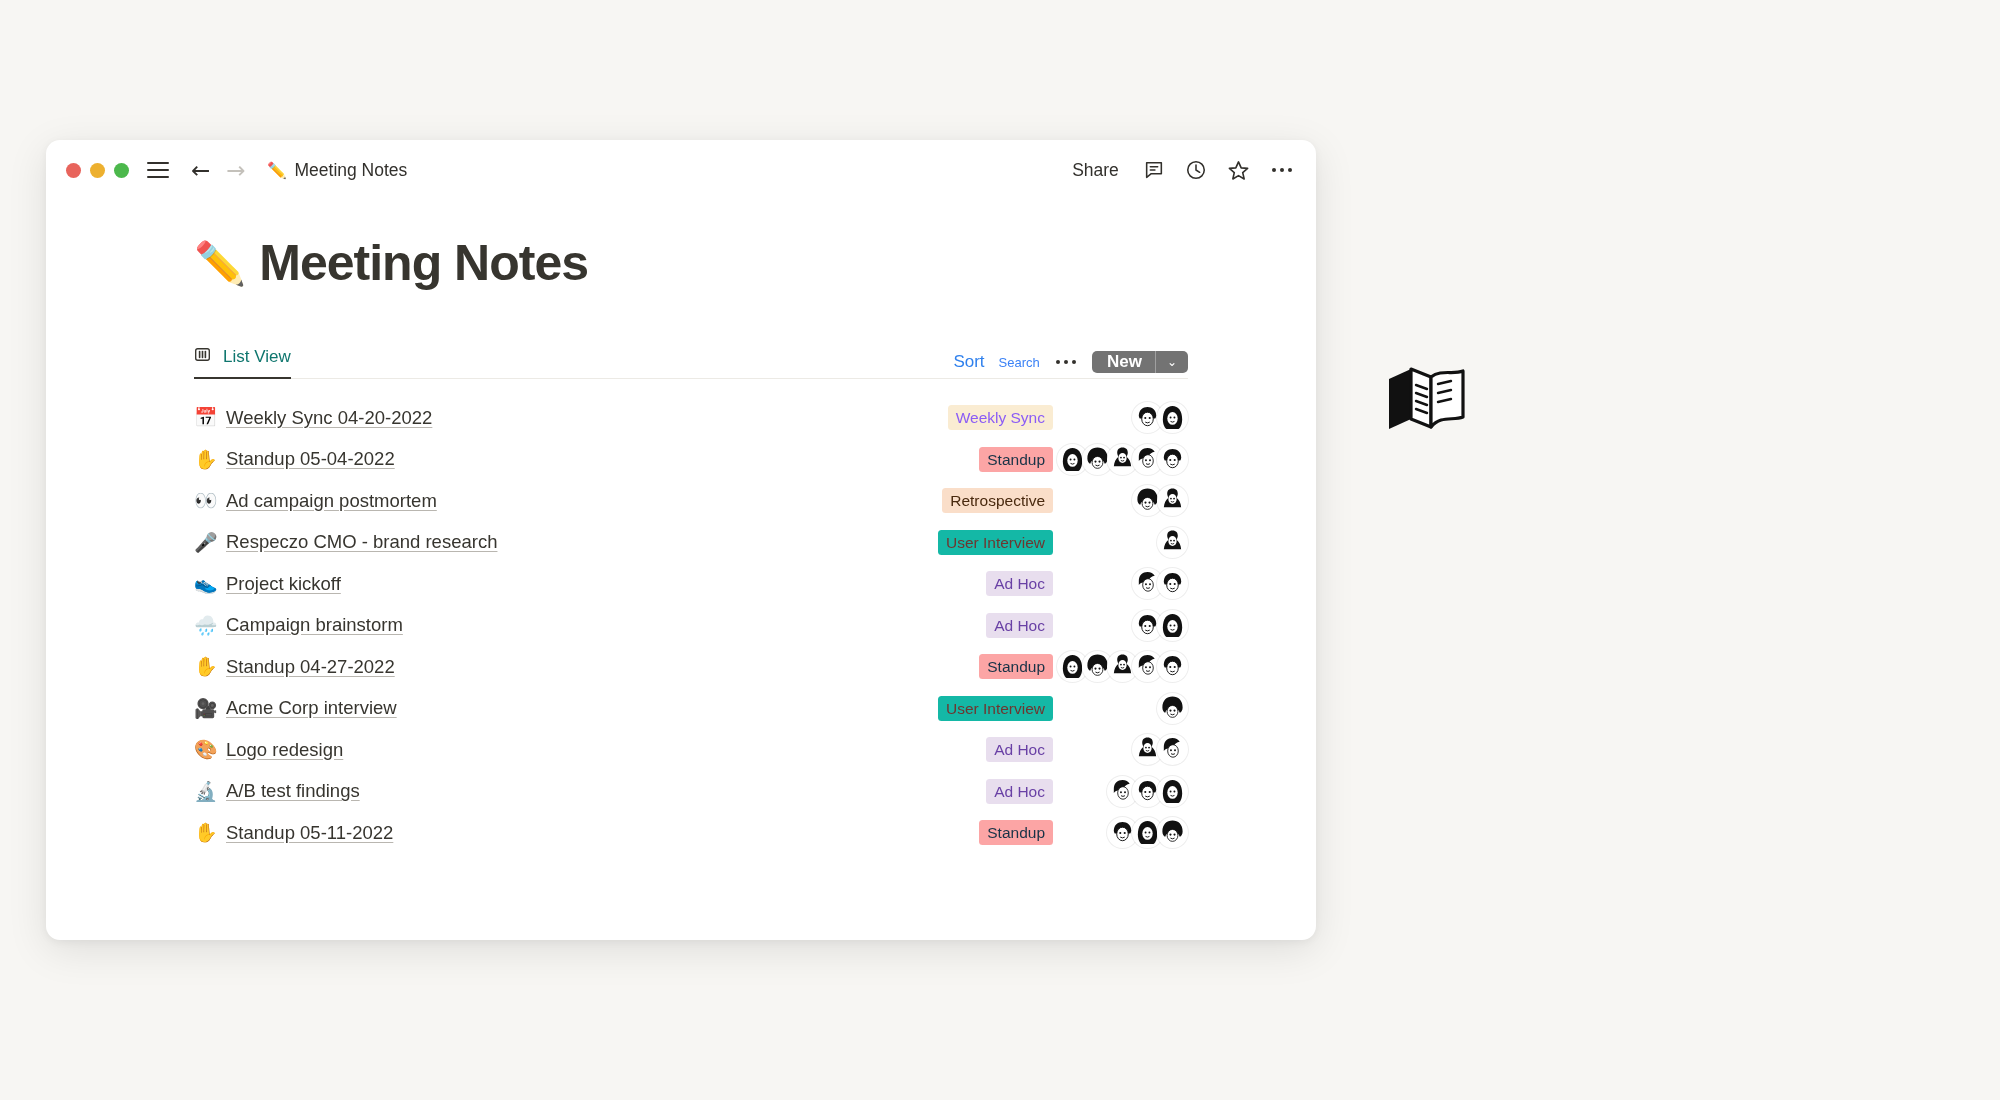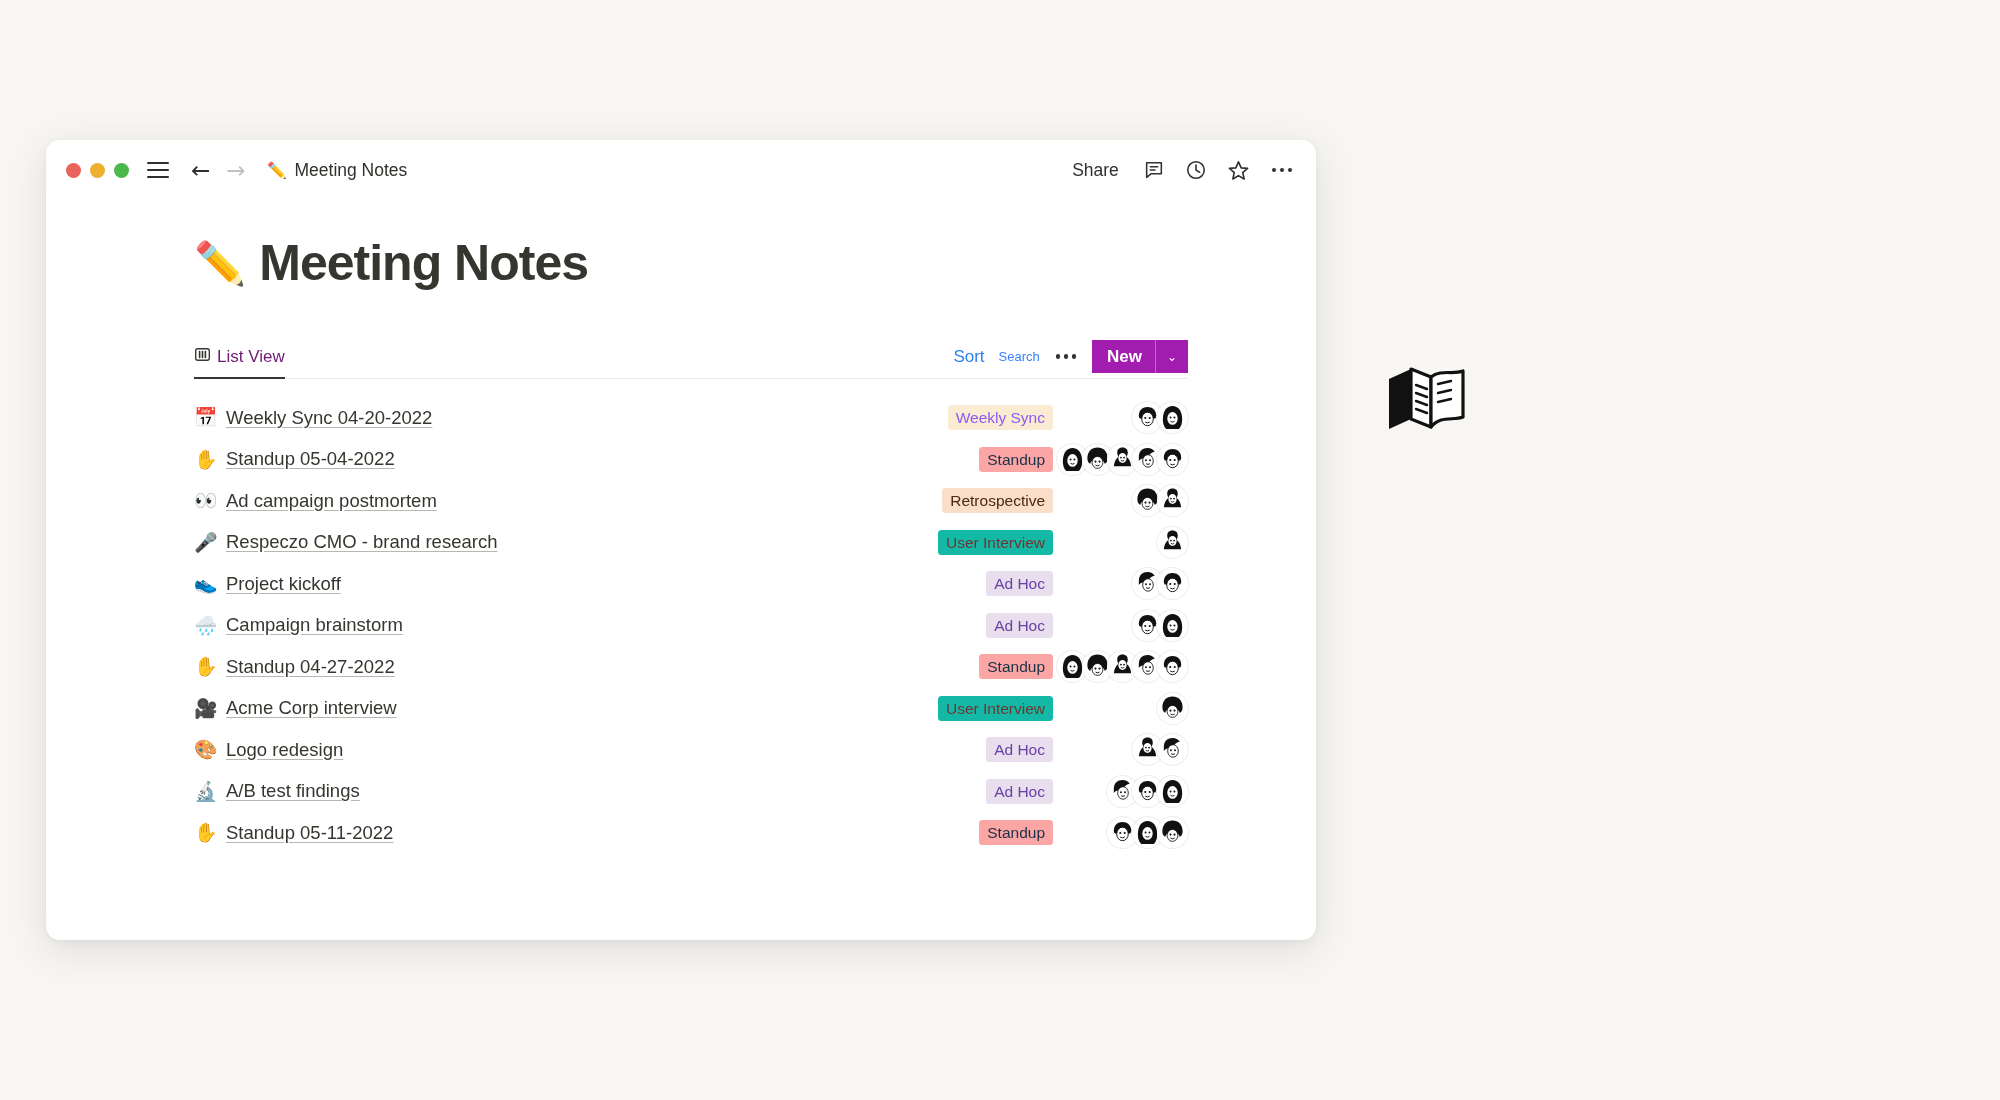--- a/index.html
+++ b/index.html
@@ -115,46 +115,46 @@
     margin: 46px 128px 0 148px;
     display: flex;
     align-items: flex-end;
     border-bottom: 1.4px solid #eceae5;
     padding-bottom: 0;
     height: 40px;
   }
   #view-tab {
     display: flex;
     align-items: center;
-    gap: 6px;
+    gap: 12px;
     font-size: 17px;
-    color: #701a75;
+    color: #0f766e;
     font-weight: 500;
     padding-bottom: 9px;
     border-bottom: 2.6px solid #37352f;
     margin-bottom: -1.4px;
     cursor: pointer;
   }
   .toolbar-right {
     margin-left: auto;
     display: flex;
     align-items: center;
     gap: 14px;
     padding-bottom: 5px;
   }
   #sort-button { font-size: 17px; color: #2f80ed; cursor: pointer; }
   #search-button { font-size: 13px; color: #3b82f6; cursor: pointer; }
   #toolbar-more { cursor: pointer; }
 
   #new-button {
     display: flex;
     align-items: center;
-    background: #a21caf;
-    border-radius: 0;
-    height: 33px;
+    background: #737373;
+    border-radius: 5px;
+    height: 22px;
     overflow: hidden;
     cursor: pointer;
   }
   #new-button .new-label {
     color: #fff;
     font-size: 17px;
     font-weight: 600;
     padding: 0 13px 0 15px;
   }
   #new-button .new-divider { width: 1px; height: 33px; background: rgba(255,255,255,0.32); }

